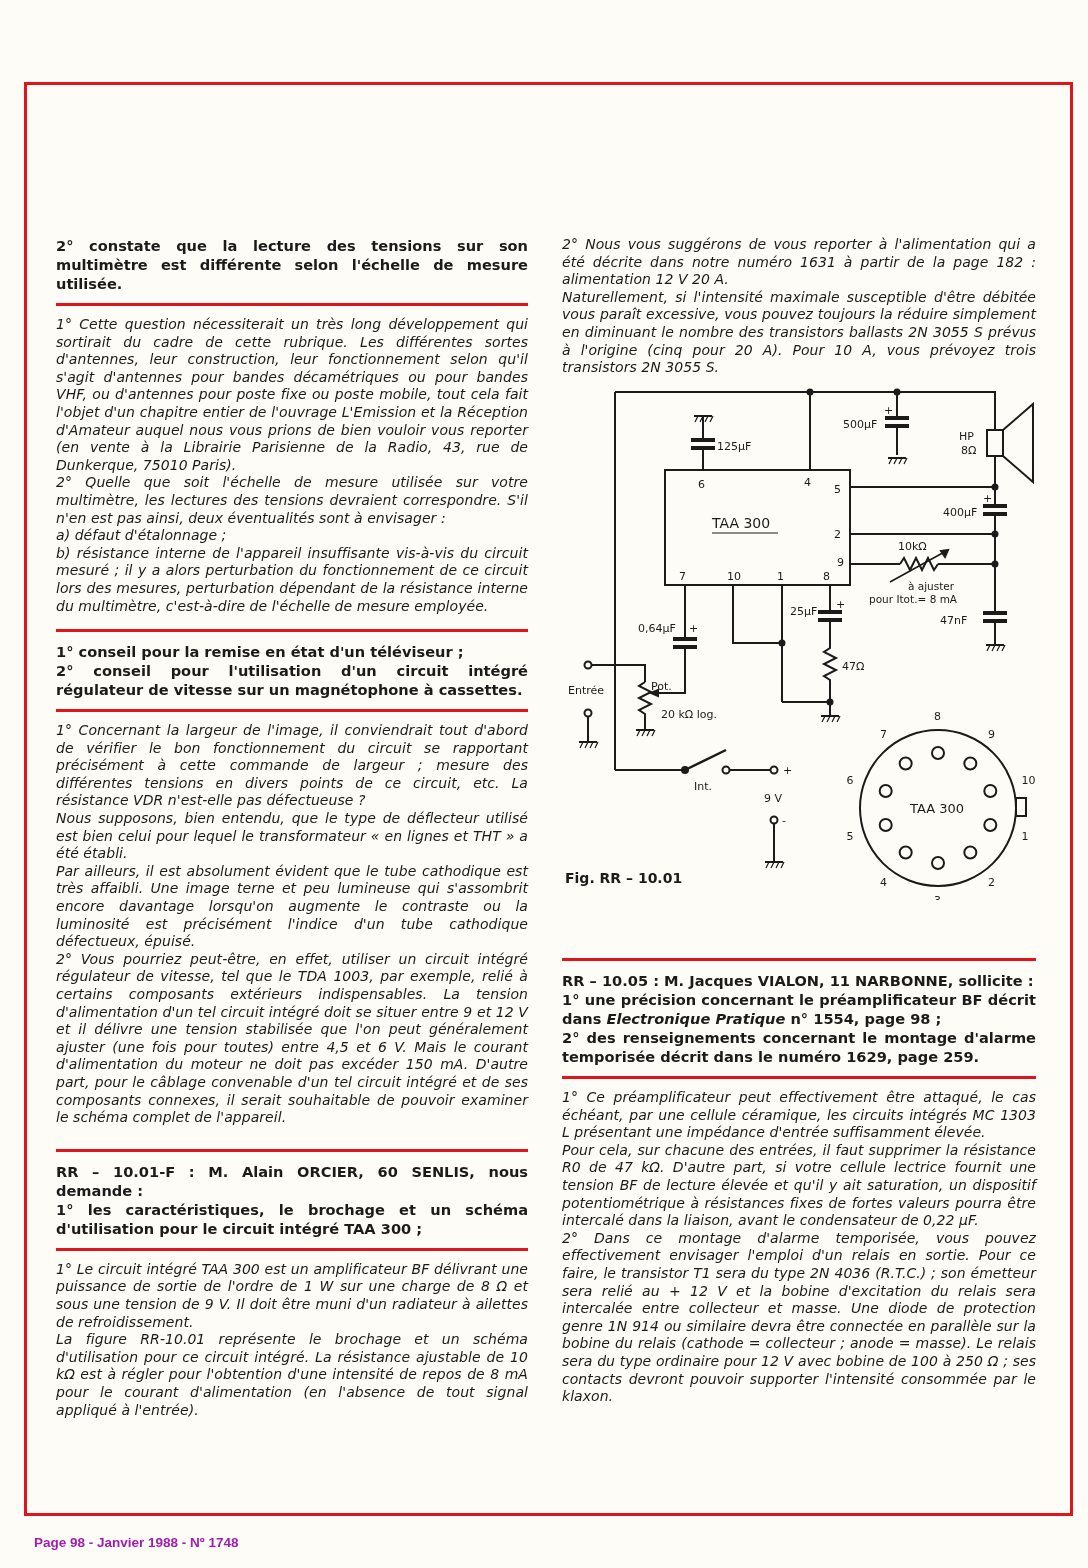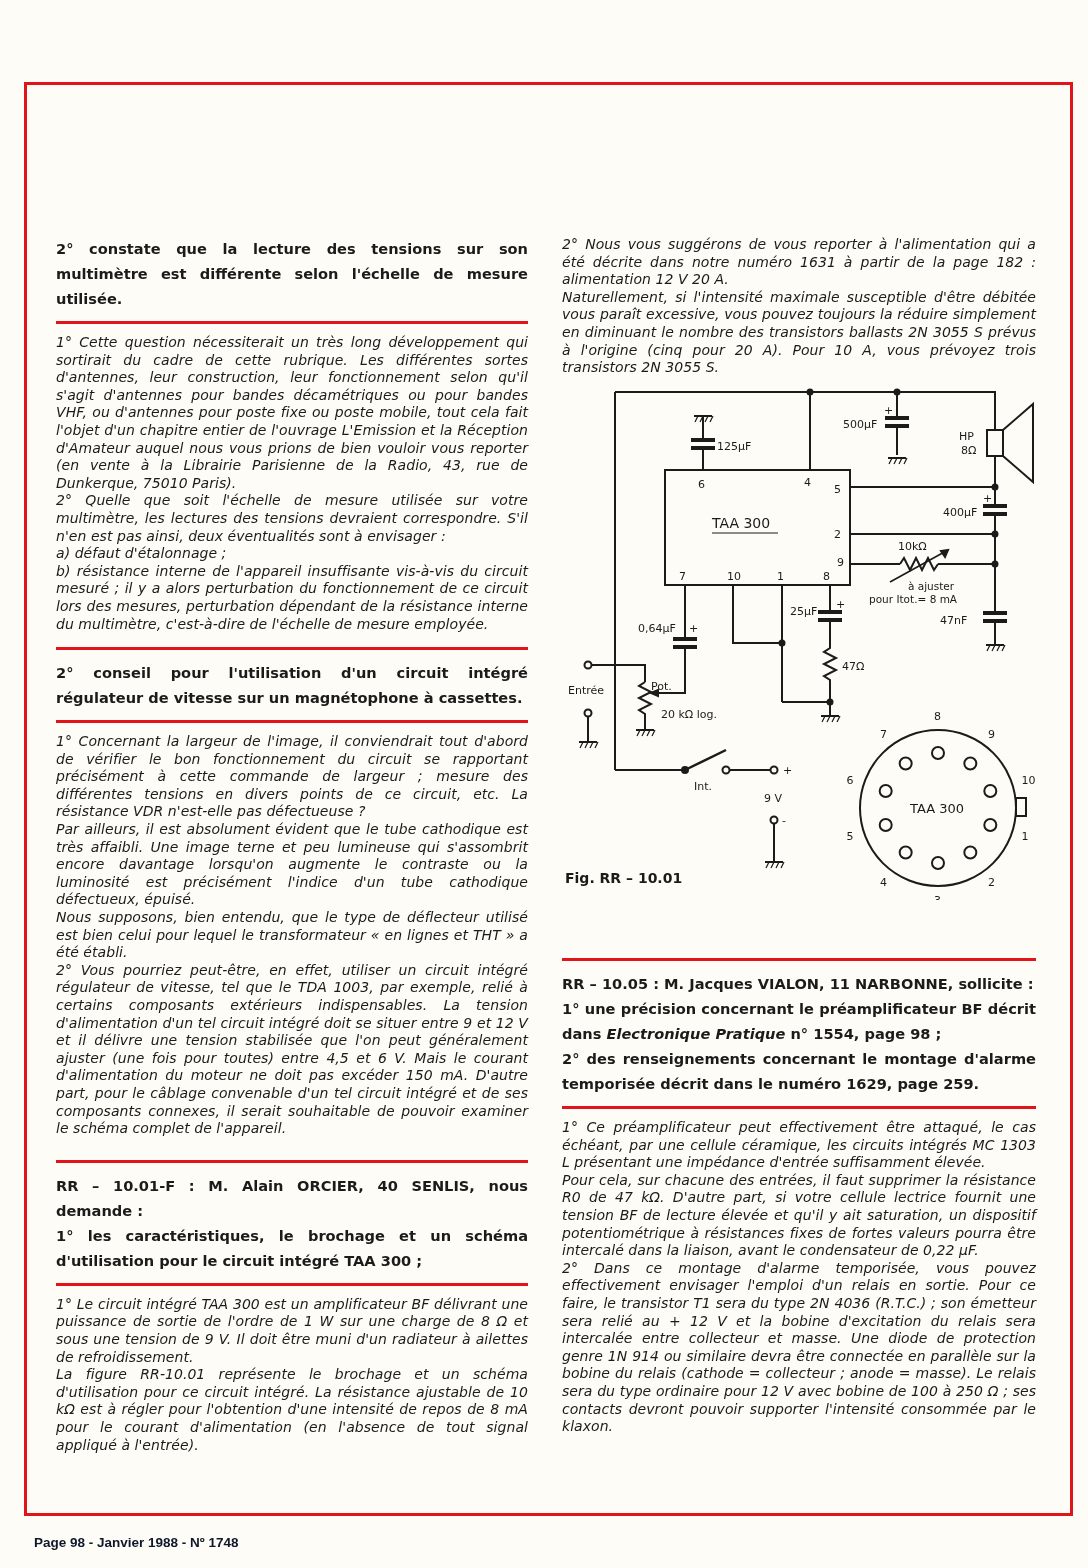--- a/index.html
+++ b/index.html
@@ -10,71 +10,72 @@
     color: #1d1b1a;
   }
   .frame {
     position: absolute; left: 24px; top: 82px; width: 1043px; height: 1428px;
     border: 3px solid #e2141b;
   }
   .col { position: absolute; }
   .col-left { left: 56px; top: 236px; width: 472px; }
   .col-right { left: 562px; top: 236px; width: 474px; }
   .q {
-    font-weight: bold; font-size: 14.6px; line-height: 25px;
+    font-weight: bold; font-size: 14.6px; line-height: 19px;
     text-align: justify; margin: 0;
   }
   .q .line { display: block; }
   .a {
     font-style: italic; font-size: 14px; line-height: 17.6px;
     text-align: justify; margin: 0; letter-spacing: 0.05px;
   }
   .a .p { display: block; }
   .rule { height: 0; border-top: 3px solid #e2141b; margin: 10px 0 10px 0; }
   .schematic { position: absolute; left: 560px; top: 380px; width: 480px; height: 520px; }
   .schematic svg text { font-family: "DejaVu Sans", sans-serif; fill: #1d1b1a; }
   .fig-caption {
     position: absolute; left: 565px; top: 870px;
     font-weight: bold; font-size: 14px;
   }
   .footer {
     position: absolute; left: 34px; top: 1535px;
-    font-weight: bold; font-size: 13.5px; color: #0f172a;
+    font-weight: bold; font-size: 13.5px; color: #a21caf;
     font-family: "Liberation Sans", sans-serif;
   }
   em.title { font-style: italic; }
 </style>
 </head>
 <body>
 
 <div class="frame"></div>
 
 <div class="col col-left">
   <p class="q">2° constate que la lecture des tensions sur son multimètre est différente selon l'échelle de mesure utilisée.</p>
   <div class="rule"></div>
   <div class="a">
     <span class="p">1° Cette question nécessiterait un très long développement qui sortirait du cadre de cette rubrique. Les différentes sortes d'antennes, leur construction, leur fonctionnement selon qu'il s'agit d'antennes pour bandes décamétriques ou pour bandes VHF, ou d'antennes pour poste fixe ou poste mobile, tout cela fait l'objet d'un chapitre entier de l'ouvrage L'Emission et la Réception d'Amateur auquel nous vous prions de bien vouloir vous reporter (en vente à la Librairie Parisienne de la Radio, 43, rue de Dunkerque, 75010 Paris).</span>
     <span class="p">2° Quelle que soit l'échelle de mesure utilisée sur votre multimètre, les lectures des tensions devraient correspondre. S'il n'en est pas ainsi, deux éventualités sont à envisager :</span>
     <span class="p">a) défaut d'étalonnage ;</span>
     <span class="p">b) résistance interne de l'appareil insuffisante vis-à-vis du circuit mesuré ; il y a alors perturbation du fonctionnement de ce circuit lors des mesures, perturbation dépendant de la résistance interne du multimètre, c'est-à-dire de l'échelle de mesure employée.</span>
   </div>
   <div class="rule" style="margin-top:14px"></div>
   <div class="q">
+    <span class="line">1° conseil pour la remise en état d'un téléviseur ;</span>
     <span class="line">2° conseil pour l'utilisation d'un circuit intégré régulateur de vitesse sur un magnétophone à cassettes.</span>
   </div>
   <div class="rule"></div>
   <div class="a">
     <span class="p">1° Concernant la largeur de l'image, il conviendrait tout d'abord de vérifier le bon fonctionnement du circuit se rapportant précisément à cette commande de largeur ; mesure des différentes tensions en divers points de ce circuit, etc. La résistance VDR n'est-elle pas défectueuse ?</span>
+    <span class="p">Nous supposons, bien entendu, que le type de déflecteur utilisé est bien celui pour lequel le transformateur « en lignes et THT » a été établi.</span>
     <span class="p">Par ailleurs, il est absolument évident que le tube cathodique est très affaibli. Une image terne et peu lumineuse qui s'assombrit encore davantage lorsqu'on augmente le contraste ou la luminosité est précisément l'indice d'un tube cathodique défectueux, épuisé.</span>
-    <span class="p">Nous supposons, bien entendu, que le type de déflecteur utilisé est bien celui pour lequel le transformateur « en lignes et THT » a été établi.</span>
     <span class="p">2° Vous pourriez peut-être, en effet, utiliser un circuit intégré régulateur de vitesse, tel que le TDA 1003, par exemple, relié à certains composants extérieurs indispensables. La tension d'alimentation d'un tel circuit intégré doit se situer entre 9 et 12 V et il délivre une tension stabilisée que l'on peut généralement ajuster (une fois pour toutes) entre 4,5 et 6 V. Mais le courant d'alimentation du moteur ne doit pas excéder 150 mA. D'autre part, pour le câblage convenable d'un tel circuit intégré et de ses composants connexes, il serait souhaitable de pouvoir examiner le schéma complet de l'appareil.</span>
   </div>
   <div class="rule" style="margin-top:22px"></div>
   <div class="q">
-    <span class="line">RR – 10.01-F : M. Alain ORCIER, 40 SENLIS, nous demande :</span>
+    <span class="line">RR – 10.01-F : M. Alain ORCIER, 60 SENLIS, nous demande :</span>
     <span class="line">1° les caractéristiques, le brochage et un schéma d'utilisation pour le circuit intégré TAA 300 ;</span>
   </div>
   <div class="rule"></div>
   <div class="a">
     <span class="p">1° Le circuit intégré TAA 300 est un amplificateur BF délivrant une puissance de sortie de l'ordre de 1 W sur une charge de 8 Ω et sous une tension de 9 V. Il doit être muni d'un radiateur à ailettes de refroidissement.</span>
     <span class="p">La figure RR-10.01 représente le brochage et un schéma d'utilisation pour ce circuit intégré. La résistance ajustable de 10 kΩ est à régler pour l'obtention d'une intensité de repos de 8 mA pour le courant d'alimentation (en l'absence de tout signal appliqué à l'entrée).</span>
   </div>
 </div>
 
 <div class="col col-right">

